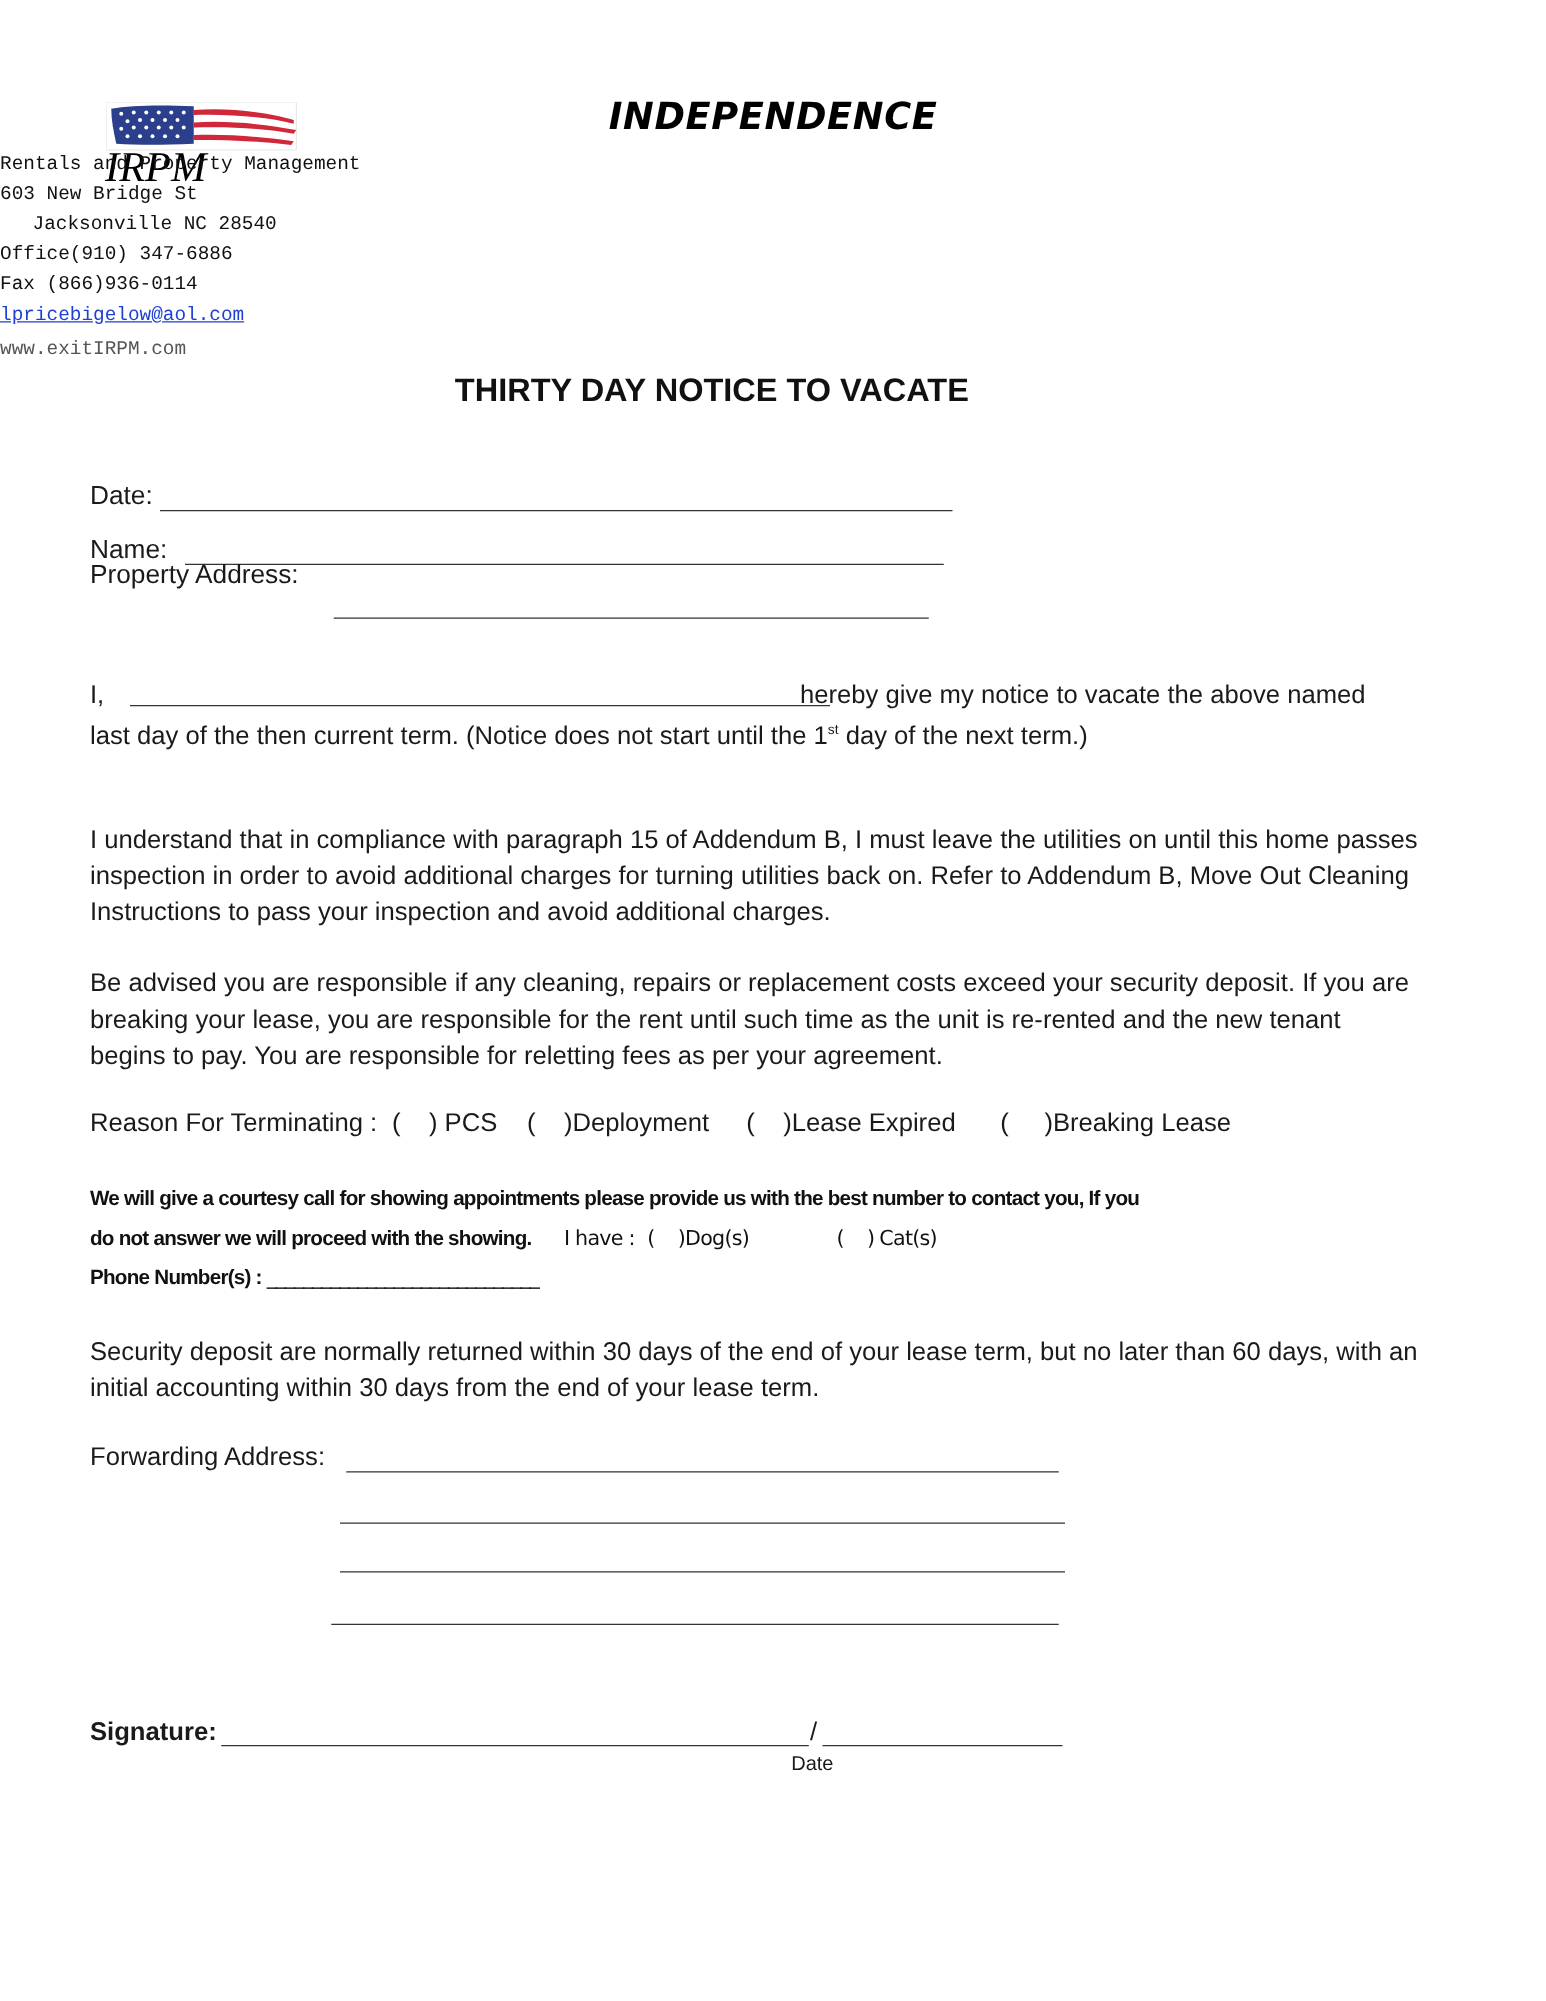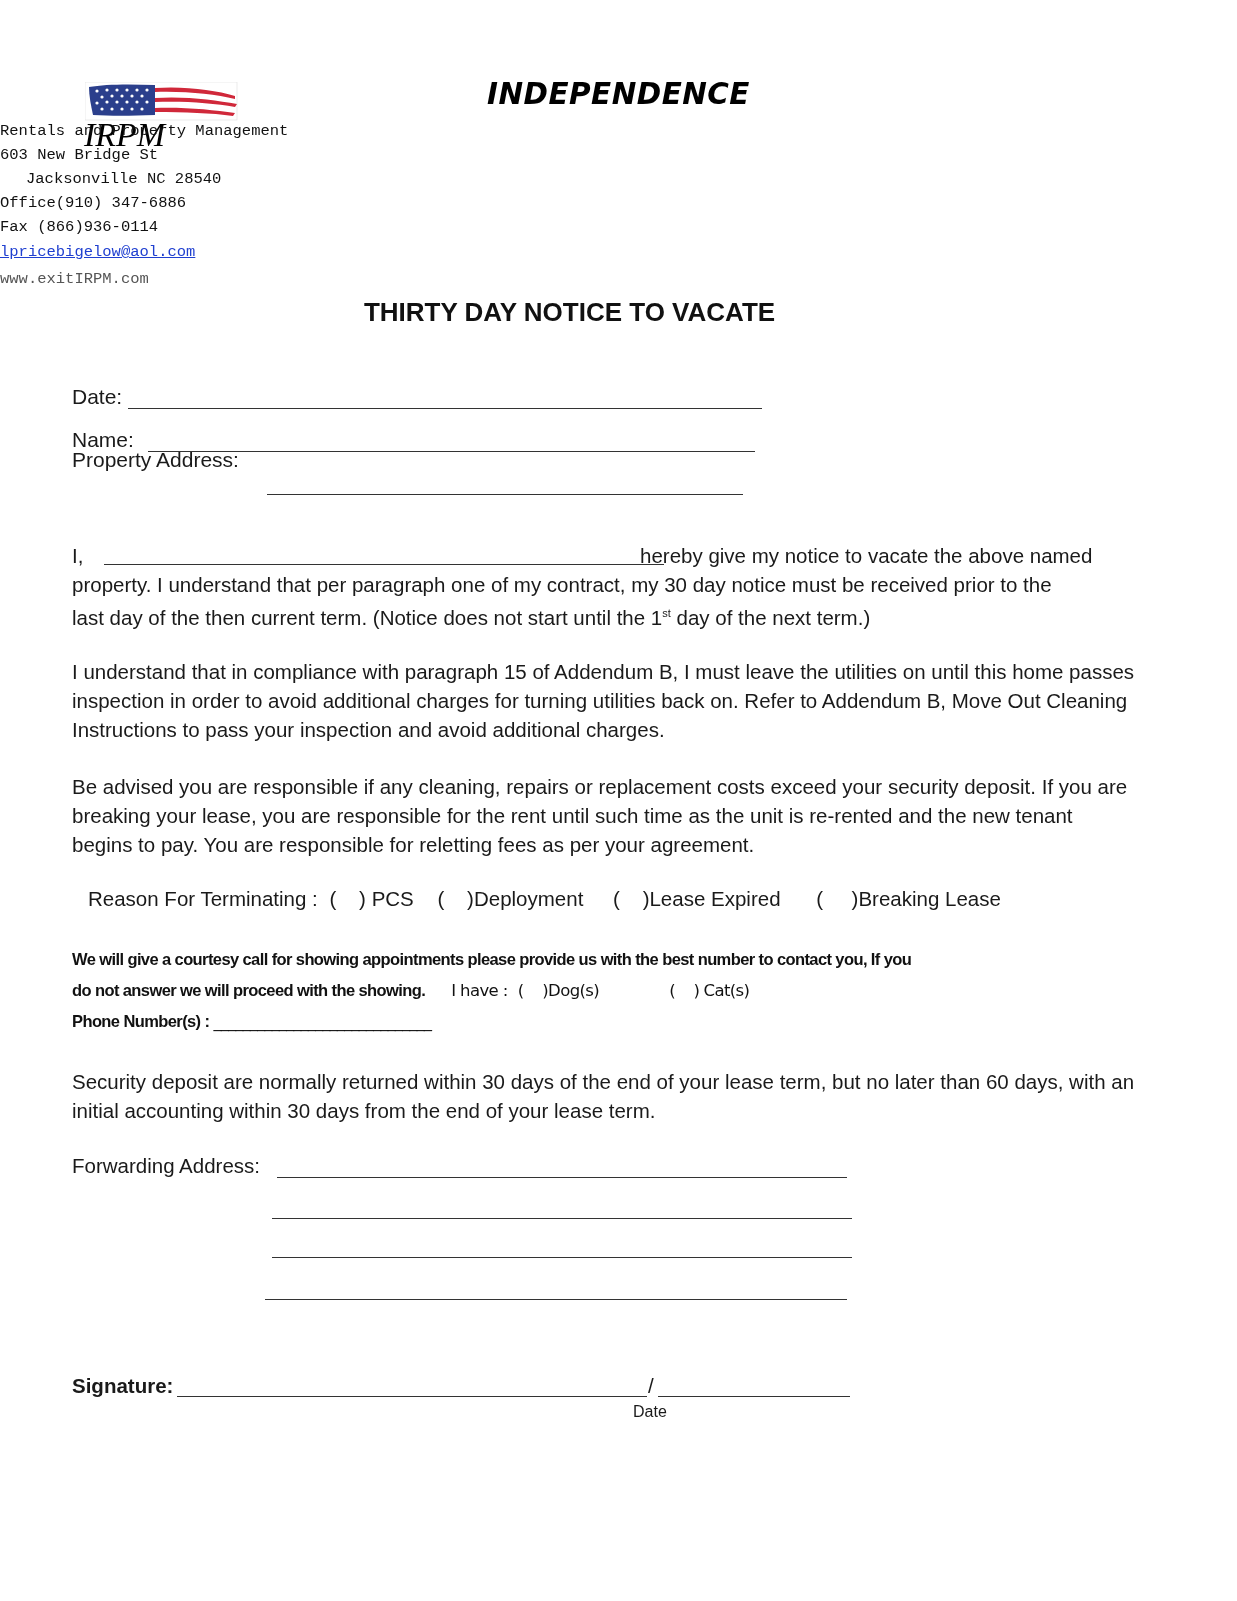--- a/index.html
+++ b/index.html
@@ -77,29 +77,28 @@
 
 <div class="abs field" style="left:72px; top:448px;">Property Address:</div>
 <div class="line" style="left:267px; top:494px; width:476px;"></div>
 
 <div class="abs para" style="top:541px;">
   <div style="position:relative; height:29px;">
     <span>I,</span>
     <span class="line" style="left:32px; top:23px; width:560px;"></span>
     <span style="position:absolute; left:568px;">hereby give my notice to vacate the above named</span>
   </div>
-  <div>property.  I understand that per paragraph one of my contract, my 30 day notice must be received prior to the</div>
   <div><span>last day of the then current term.  (Notice does not start until the 1</span><sup>st</sup><span> day of the next term.)</span></div>
 </div>
 
 <div class="abs para" style="top:657px; width:1075px;">I understand that in compliance with paragraph 15 of Addendum B, I must leave the utilities on until this home passes inspection in order to avoid additional charges for turning utilities back on. Refer to Addendum B, Move Out Cleaning Instructions to pass your inspection and avoid additional charges.</div>
 
 <div class="abs para" style="top:772px; width:1060px;">Be advised you are responsible if any cleaning, repairs or replacement costs exceed your security deposit. If you are breaking your lease, you are responsible for the rent until such time as the unit is re-rented and the new tenant begins to pay.    You are responsible for reletting fees as per your agreement.</div>
 
-<div class="abs field" style="left:88px; top:887px; font-size:20.5px;">
+<div class="abs field" style="left:72px; top:887px; font-size:20.5px;">
   <span>Reason For Terminating :</span>
   <span class="chk" style="margin-left:6px;">(&nbsp;&nbsp;&nbsp;&nbsp;)</span>
   <span>PCS</span>
   <span class="chk" style="margin-left:18px;">(&nbsp;&nbsp;&nbsp;&nbsp;)</span><span>Deployment</span>
   <span class="chk" style="margin-left:24px;">(&nbsp;&nbsp;&nbsp;&nbsp;)</span><span>Lease Expired</span>
   <span class="chk" style="margin-left:30px;">(&nbsp;&nbsp;&nbsp;&nbsp;&nbsp;)</span><span>Breaking Lease</span>
 </div>
 
 <div class="abs cal-bold" style="left:72px; top:950px; white-space:nowrap;">We will give a courtesy call for showing appointments please provide us with the best number to contact you, If you</div>
 <div class="abs" style="left:72px; top:981px; white-space:nowrap;">

